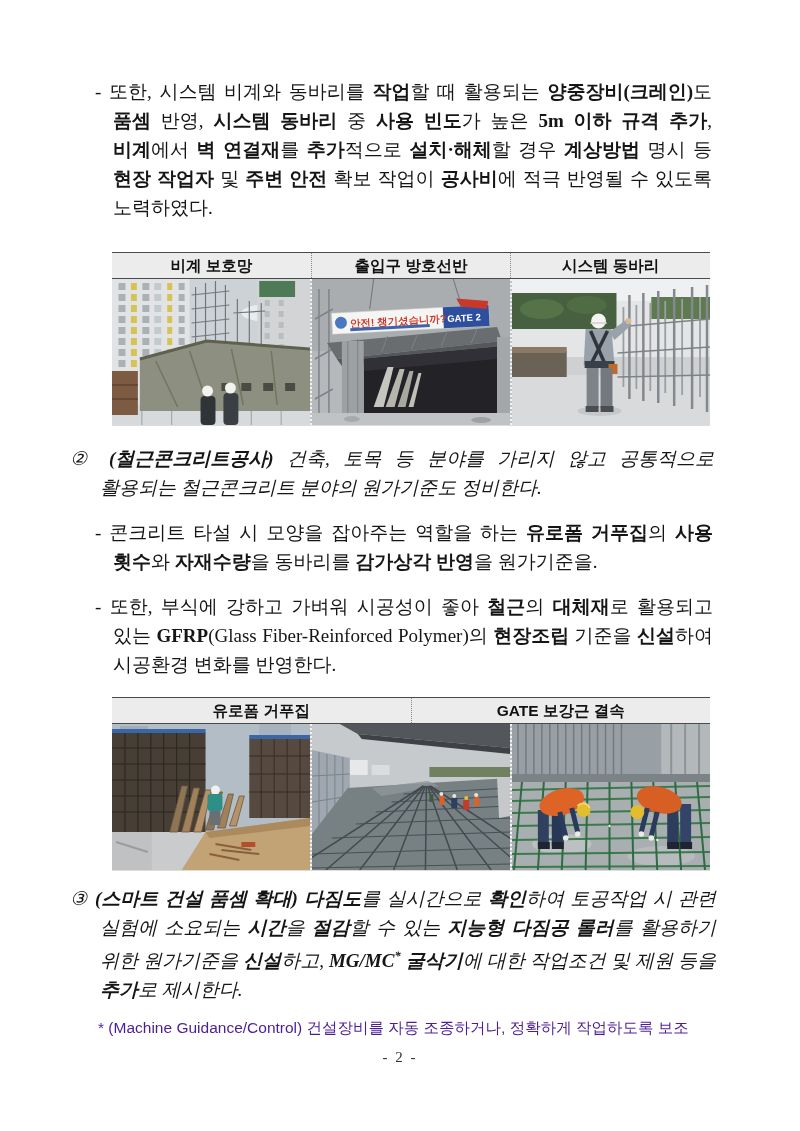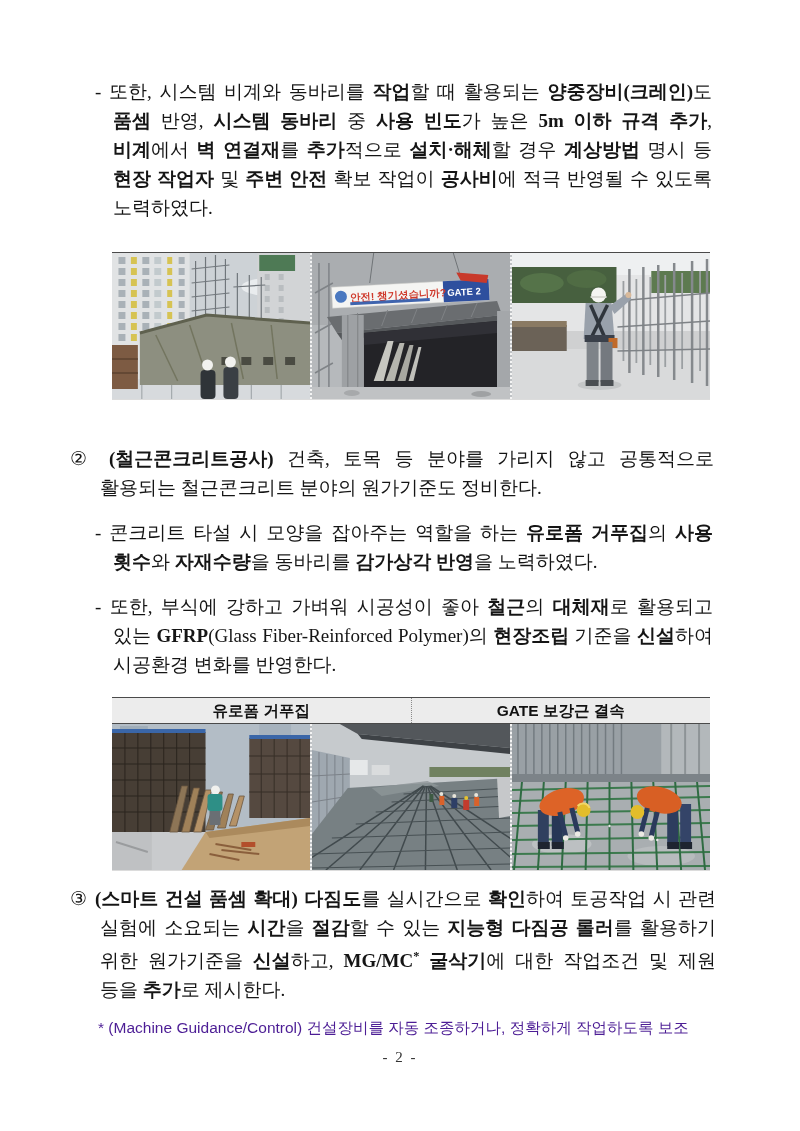--- a/index.html
+++ b/index.html
@@ -13,21 +13,21 @@
 
   
   .para {
     position:absolute;
     font-size:19px; line-height:29px;
     text-align:justify; word-break:keep-all;
     color:#151515;
   }
   .para .marker { display:inline; }
   .hang18 { padding-left:18px; text-indent:-18px; }
-  .hang30 { padding-left:30px; text-indent:-30px; }
+  .hang30 { padding-left:30px; text-indent:-30px;font-style:italic; }
   b { font-weight:bold; }
   .sup { vertical-align:super; font-size:0.65em; }
 
   #para1   { left:95px;  top:77px;   width:617px; }
   #sec2    { left:70px;  top:444px;  width:644px; }
   #sec2b1  { left:95px;  top:518px;  width:618px; }
   #sec2b2  { left:95px;  top:592px;  width:618px; }
   #sec3    { left:70px;  top:884px;  width:646px; }
 
   #footnote {
@@ -58,20 +58,25 @@
   .ph-cell svg { display:block; width:100%; height:146px; }
 </style>
 </head>
 <body>
 
 <div class="page">
 
   <div class="para hang18" id="para1"><span class="marker">-</span><span> </span><span><span>또한, 시스템 비계와 동바리를 </span><b>작업</b><span>할 때 활용되는 </span><b>양중장비(크레인)</b><span>도 </span><b>품셈</b><span> 반영, </span><b>시스템 동바리</b><span> 중 </span><b>사용 빈도</b><span>가 높은 </span><b>5m 이하 규격 추가</b><span>, </span><b>비계</b><span>에서 </span><b>벽 연결재</b><span>를 </span><b>추가</b><span>적으로 </span><b>설치·해체</b><span>할 경우 </span><b>계상방법</b><span> 명시 등 </span><b>현장 작업자</b><span> 및 </span><b>주변 안전</b><span> 확보 작업이 </span><b>공사비</b><span>에 적극 반영될 수 있도록 노력하였다.</span></span></div>
 
   <div class="ph-table" id="table1">
+    <div class="ph-head">
+      <div class="ph-head-cell">비계 보호망</div>
+      <div class="ph-head-cell">출입구 방호선반</div>
+      <div class="ph-head-cell">시스템 동바리</div>
+    </div>
     <div class="ph-row">
 
       <div class="ph-cell">
         <svg viewBox="0 0 199 146" preserveAspectRatio="none">
           <rect width="199" height="146" fill="#d7dadd"></rect>
           <rect width="199" height="70" fill="#cdd2d6"></rect>
           <ellipse cx="158" cy="34" rx="28" ry="9" fill="#e9ecee"></ellipse>
           <rect x="146" y="0" width="53" height="88" fill="#d2d4d6"></rect>
           <line x1="156" y1="10" x2="156" y2="80" stroke="#b9bdc0" stroke-width="5" stroke-dasharray="6 5"></line>
           <line x1="170" y1="10" x2="170" y2="80" stroke="#b9bdc0" stroke-width="5" stroke-dasharray="6 5"></line>
@@ -227,21 +232,21 @@
             <rect x="74" y="127" width="13" height="6" fill="#4a4e52"></rect>
             <rect x="89" y="127" width="13" height="6" fill="#4a4e52"></rect>
           </g>
         </svg>
       </div>
     </div>
   </div>
 
   <div class="para hang30" id="sec2"><span class="marker">②</span><span> </span><span><b>(철근콘크리트공사)</b><span> 건축, 토목 등 분야를 가리지 않고 공통적으로 활용되는 철근콘크리트 분야의 원가기준도 정비한다.</span></span></div>
 
-  <div class="para hang18" id="sec2b1"><span class="marker">-</span><span> </span><span><span>콘크리트 타설 시 모양을 잡아주는 역할을 하는 </span><b>유로폼 거푸집</b><span>의 </span><b>사용 횟수</b><span>와 </span><b>자재수량</b><span>을 동바리를 </span><b>감가상각 반영</b><span>을 노력하였다.</span></span></div>
+  <div class="para hang18" id="sec2b1"><span class="marker">-</span><span> </span><span><span>콘크리트 타설 시 모양을 잡아주는 역할을 하는 </span><b>유로폼 거푸집</b><span>의 </span><b>사용 횟수</b><span>와 </span><b>자재수량</b><span>을 동바리를 </span><b>감가상각 반영</b><span>을 원가기준을.</span></span></div>
 
   <div class="para hang18" id="sec2b2"><span class="marker">-</span><span> </span><span><span>또한, 부식에 강하고 가벼워 시공성이 좋아 </span><b>철근</b><span>의 </span><b>대체재</b><span>로 활용되고 있는 </span><b>GFRP</b><span>(Glass Fiber-Reinforced Polymer)의 </span><b>현장조립</b><span> 기준을 </span><b>신설</b><span>하여 시공환경 변화를 반영한다.</span></span></div>
 
   <div class="ph-table" id="table2">
     <div class="ph-head">
       <div class="ph-head-cell">유로폼 거푸집</div>
       <div class="ph-head-cell">GATE 보강근 결속</div>
     </div>
     <div class="ph-row">
 

